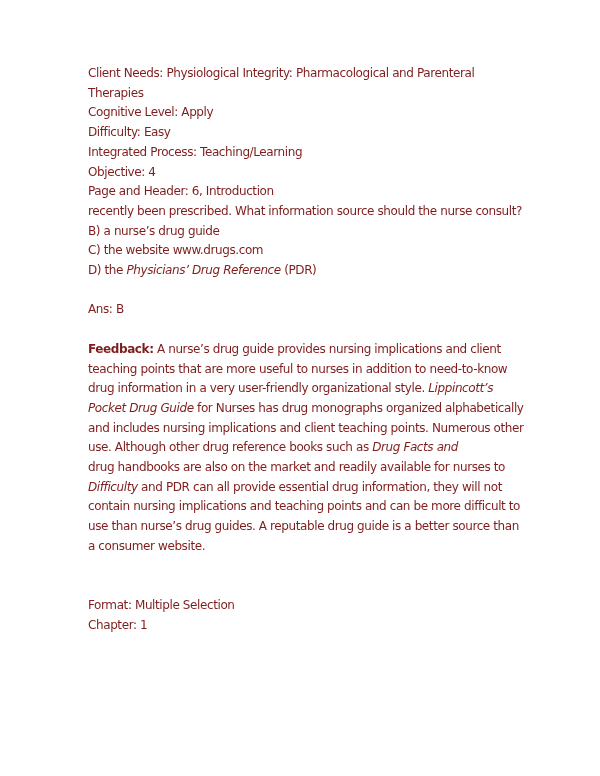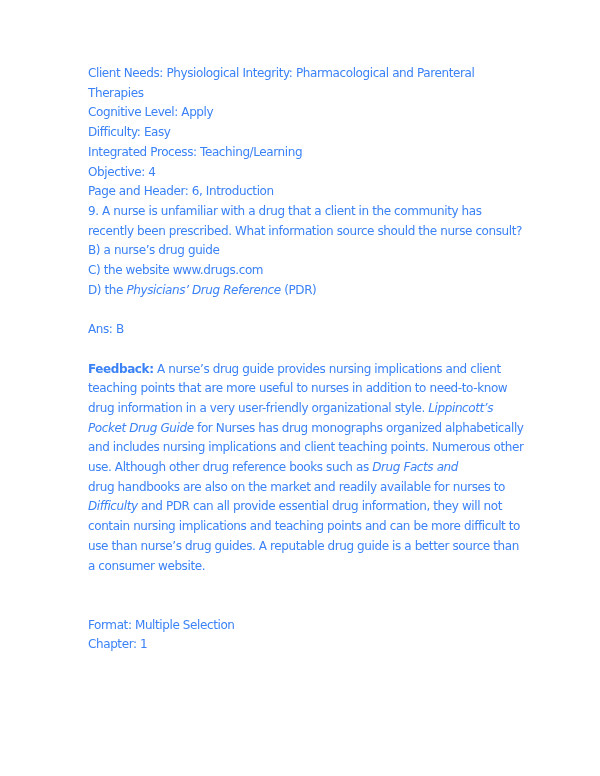--- a/index.html
+++ b/index.html
@@ -10,21 +10,21 @@
   .page {
     position: relative;
     width: 544px;
     height: 776px;
     background: #ffffff;
     overflow: hidden;
     font-family: "DejaVu Sans", sans-serif;
     font-size: 12px;
     letter-spacing: -0.4px;
     line-height: 19.7px;
-    color: #3b82f6;
+    color: #7f1d1d;
     box-sizing: border-box;
   }
   .doc-content {
     position: absolute;
     left: 88px;
     top: 64px;
     width: 460px;
   }
   .line {
     min-height: 19.7px;
@@ -41,21 +41,20 @@
 
 <div class="page">
   <div class="doc-content">
       <div class="line"><span>Client Needs: Physiological Integrity: Pharmacological and Parenteral</span></div>
       <div class="line"><span>Therapies</span></div>
       <div class="line"><span>Cognitive Level: Apply</span></div>
       <div class="line"><span>Difficulty: Easy</span></div>
       <div class="line"><span>Integrated Process: Teaching/Learning</span></div>
       <div class="line"><span>Objective: 4</span></div>
       <div class="line"><span>Page and Header: 6, Introduction</span></div>
-      <div class="line"><span>9. A nurse is unfamiliar with a drug that a client in the community has</span></div>
       <div class="line"><span>recently been prescribed. What information source should the nurse consult?</span></div>
       <div class="line"><span>B) a nurse’s drug guide</span></div>
       <div class="line"><span>C) the website www.drugs.com</span></div>
       <div class="line"><span>D) the </span><span class="it">Physicians’ Drug Reference</span><span> (PDR)</span></div>
       <div class="line blank"></div>
       <div class="line"><span>Ans: B</span></div>
       <div class="line blank"></div>
       <div class="line"><span class="bd">Feedback:</span><span> A nurse’s drug guide provides nursing implications and client</span></div>
       <div class="line"><span>teaching points that are more useful to nurses in addition to need-to-know</span></div>
       <div class="line"><span>drug information in a very user-friendly organizational style. </span><span class="it">Lippincott’s</span></div>

